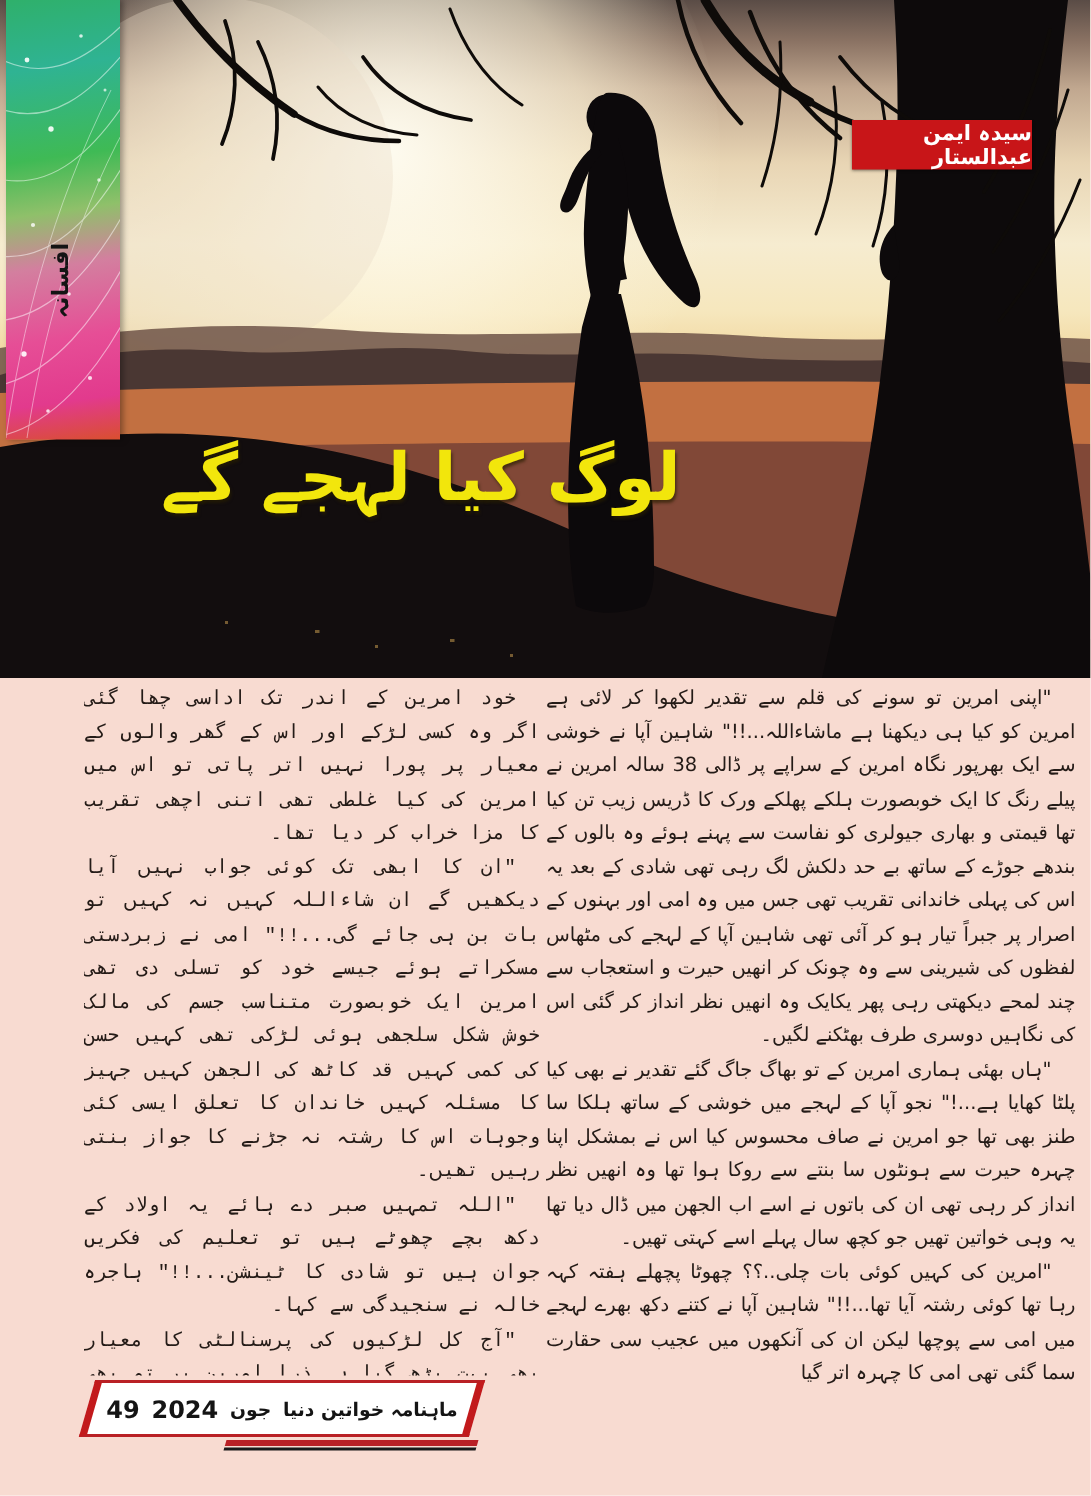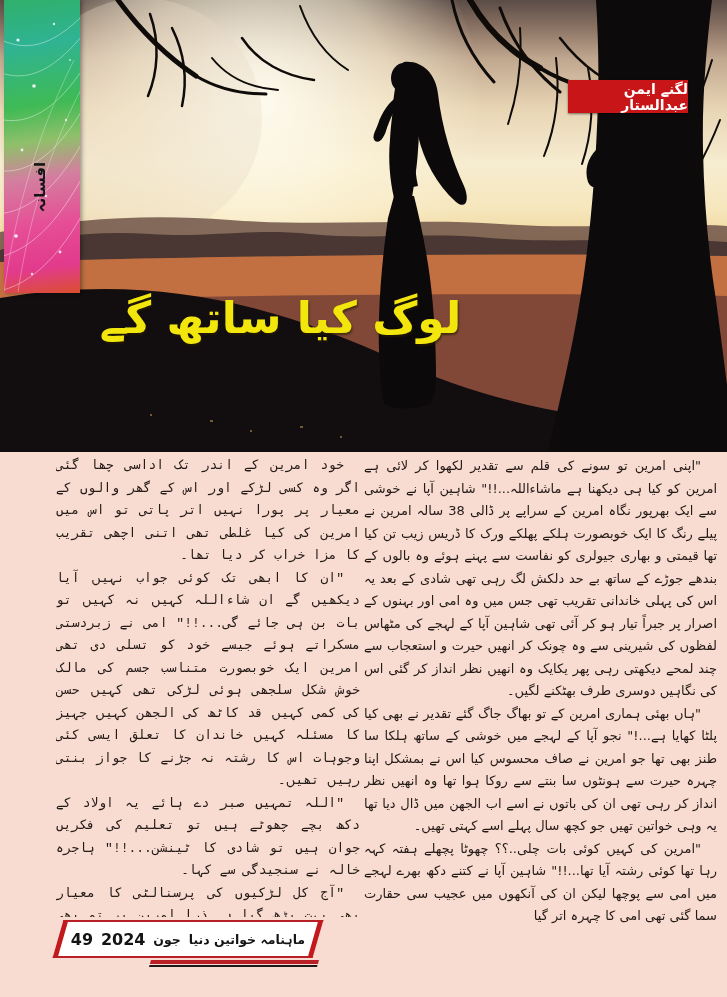--- a/index.html
+++ b/index.html
@@ -140,23 +140,23 @@
           <circle cx="42" cy="196" r="1.2" opacity="0.8"></circle>
         <circle cx="12" cy="236" r="1.8" opacity="0.9"></circle>
           <circle cx="56" cy="252" r="1.4" opacity="0.8"></circle>
         <circle cx="28" cy="274" r="1.2" opacity="0.8"></circle>
           <circle cx="66" cy="60" r="1.0" opacity="0.7"></circle>
       </g>
     </svg>
     <div class="genre-label">افسانہ</div>
   </div>
 
-  <div class="badge">لگنے ایمن عبدالستار</div>
+  <div class="badge">سیدہ ایمن عبدالستار</div>
 
-  <div class="title">لوگ کیا ساتھ گے</div>
+  <div class="title">لوگ کیا لہجے گے</div>
 
   <div class="col col-right">
     <p>"اپنی امرین تو سونے کی قلم سے تقدیر لکھوا کر لائی ہے امرین کو کیا ہی دیکھنا ہے ماشاءاللہ...!!" شاہین آپا نے خوشی سے ایک بھرپور نگاہ امرین کے سراپے پر ڈالی 38 سالہ امرین نے پیلے رنگ کا ایک خوبصورت ہلکے پھلکے ورک کا ڈریس زیب تن کیا تھا قیمتی و بھاری جیولری کو نفاست سے پہنے ہوئے وہ بالوں کے بندھے جوڑے کے ساتھ بے حد دلکش لگ رہی تھی شادی کے بعد یہ اس کی پہلی خاندانی تقریب تھی جس میں وہ امی اور بہنوں کے اصرار پر جبراً تیار ہو کر آئی تھی شاہین آپا کے لہجے کی مٹھاس لفظوں کی شیرینی سے وہ چونک کر انھیں حیرت و استعجاب سے چند لمحے دیکھتی رہی پھر یکایک وہ انھیں نظر انداز کر گئی اس کی نگاہیں دوسری طرف بھٹکنے لگیں۔</p>
     <p>"ہاں بھئی ہماری امرین کے تو بھاگ جاگ گئے تقدیر نے بھی کیا پلٹا کھایا ہے...!" نجو آپا کے لہجے میں خوشی کے ساتھ ہلکا سا طنز بھی تھا جو امرین نے صاف محسوس کیا اس نے بمشکل اپنا چہرہ حیرت سے ہونٹوں سا بنتے سے روکا ہوا تھا وہ انھیں نظر انداز کر رہی تھی ان کی باتوں نے اسے اب الجھن میں ڈال دیا تھا یہ وہی خواتین تھیں جو کچھ سال پہلے اسے کہتی تھیں۔</p>
     <p>"امرین کی کہیں کوئی بات چلی..؟؟ چھوٹا پچھلے ہفتہ کہہ رہا تھا کوئی رشتہ آیا تھا...!!" شاہین آپا نے کتنے دکھ بھرے لہجے میں امی سے پوچھا لیکن ان کی آنکھوں میں عجیب سی حقارت سما گئی تھی امی کا چہرہ اتر گیا</p>
   </div>
 
   <div class="col col-left">
     <p>خود امرین کے اندر تک اداسی چھا گئی اگر وہ کسی لڑکے اور اس کے گھر والوں کے معیار پر پورا نہیں اتر پاتی تو اس میں امرین کی کیا غلطی تھی اتنی اچھی تقریب کا مزا خراب کر دیا تھا۔</p>
     <p>"ان کا ابھی تک کوئی جواب نہیں آیا دیکھیں گے ان شاءاللہ کہیں نہ کہیں تو بات بن ہی جائے گی...!!" امی نے زبردستی مسکراتے ہوئے جیسے خود کو تسلی دی تھی امرین ایک خوبصورت متناسب جسم کی مالک خوش شکل سلجھی ہوئی لڑکی تھی کہیں حسن کی کمی کہیں قد کاٹھ کی الجھن کہیں جہیز کا مسئلہ کہیں خاندان کا تعلق ایسی کئی وجوہات اس کا رشتہ نہ جڑنے کا جواز بنتی رہیں تھیں۔</p>

